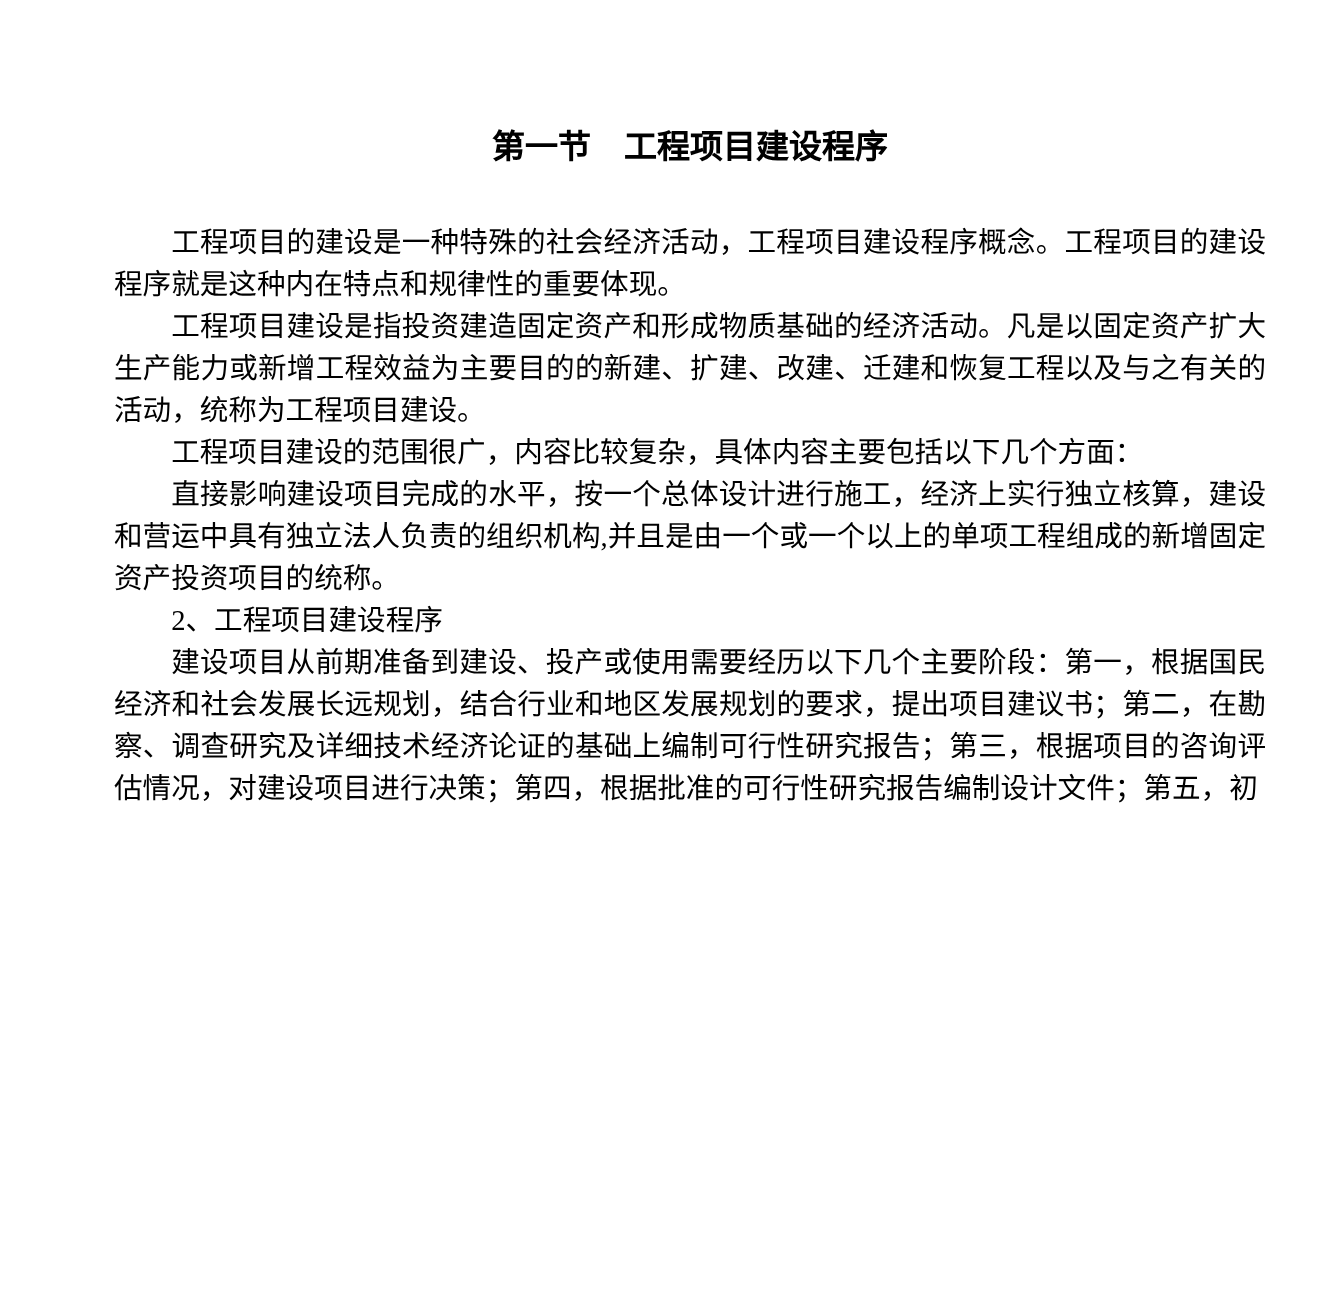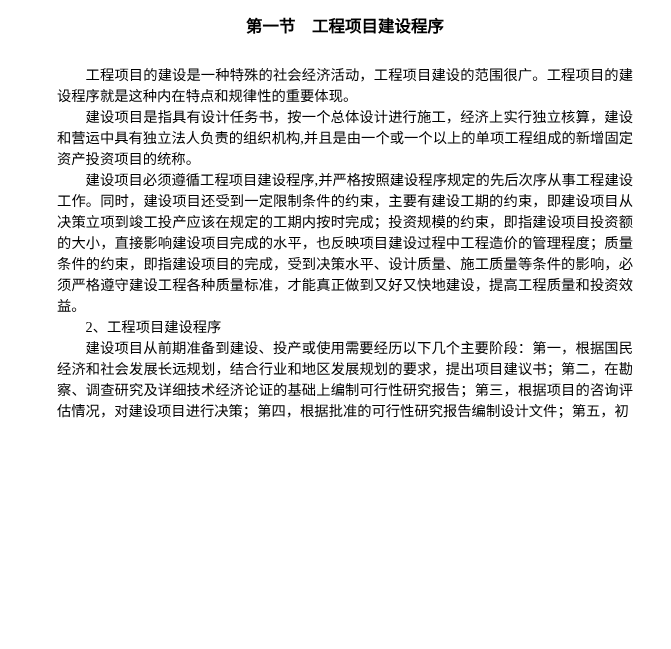--- a/index.html
+++ b/index.html
@@ -10,20 +10,21 @@
   .page {
     position: relative;
     width: 671px;
     height: 549px;
     background: #ffffff;
     color: #000000;
     overflow: hidden;
     font-family: "Liberation Serif", "DejaVu Serif", serif;
     box-sizing: border-box;
     padding: 12px 38px 16px 57px;
+    margin-top: 47px;
   }
   .title {
     margin: 0 0 27px 0;
     padding-top: 4px;
     font-size: 16.5px;
     line-height: 22px;
     font-weight: bold;
     text-align: center;
     white-space: pre;
   }
@@ -42,19 +43,20 @@
     font-weight: bold;
     text-indent: 0;
   }
 </style>
 </head>
 <body>
 
 <div class="page">
   <h1 class="title">第一节　工程项目建设程序</h1>
   <div class="doc-body">
-      <p class="body indent">工程项目的建设是一种特殊的社会经济活动，工程项目建设的范围很广。工程项目的建设程序就是这种内在特点和规律性的重要体现。</p>
-      <p class="body indent">建设项目是指具有设计任务书，按一个总体设计进行施工，经济上实行独立核算，建设和营运中具有独立法人负责的组织机构,并且是由一个或一个以上的单项工程组成的新增固定资产投资项目的统称。</p>
-      <p class="body indent">建设项目必须遵循工程项目建设程序,并严格按照建设程序规定的先后次序从事工程建设工作。同时，建设项目还受到一定限制条件的约束，主要有建设工期的约束，即建设项目从决策立项到竣工投产应该在规定的工期内按时完成；投资规模的约束，即指建设项目投资额的大小，直接影响建设项目完成的水平，也反映项目建设过程中工程造价的管理程度；质量条件的约束，即指建设项目的完成，受到决策水平、设计质量、施工质量等条件的影响，必须严格遵守建设工程各种质量标准，才能真正做到又好又快地建设，提高工程质量和投资效益。</p>
+      <p class="body indent">工程项目的建设是一种特殊的社会经济活动，工程项目建设程序概念。工程项目的建设程序就是这种内在特点和规律性的重要体现。</p>
+      <p class="body indent">工程项目建设是指投资建造固定资产和形成物质基础的经济活动。凡是以固定资产扩大生产能力或新增工程效益为主要目的的新建、扩建、改建、迁建和恢复工程以及与之有关的活动，统称为工程项目建设。</p>
+      <p class="body indent">工程项目建设的范围很广，内容比较复杂，具体内容主要包括以下几个方面：</p>
+      <p class="body indent">直接影响建设项目完成的水平，按一个总体设计进行施工，经济上实行独立核算，建设和营运中具有独立法人负责的组织机构,并且是由一个或一个以上的单项工程组成的新增固定资产投资项目的统称。</p>
       <p class="body indent">2、工程项目建设程序</p>
       <p class="body indent">建设项目从前期准备到建设、投产或使用需要经历以下几个主要阶段：第一，根据国民经济和社会发展长远规划，结合行业和地区发展规划的要求，提出项目建议书；第二，在勘察、调查研究及详细技术经济论证的基础上编制可行性研究报告；第三，根据项目的咨询评估情况，对建设项目进行决策；第四，根据批准的可行性研究报告编制设计文件；第五，初</p>
     </div>
 </div>
 
 </body></html>

